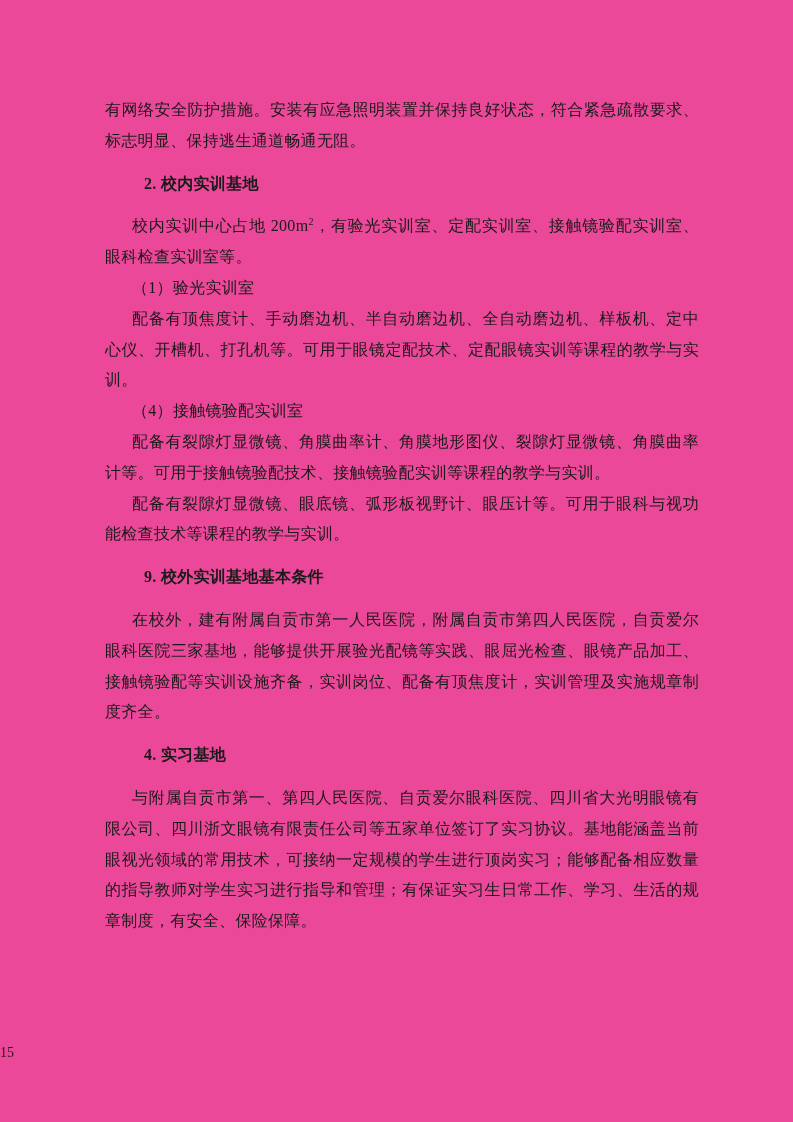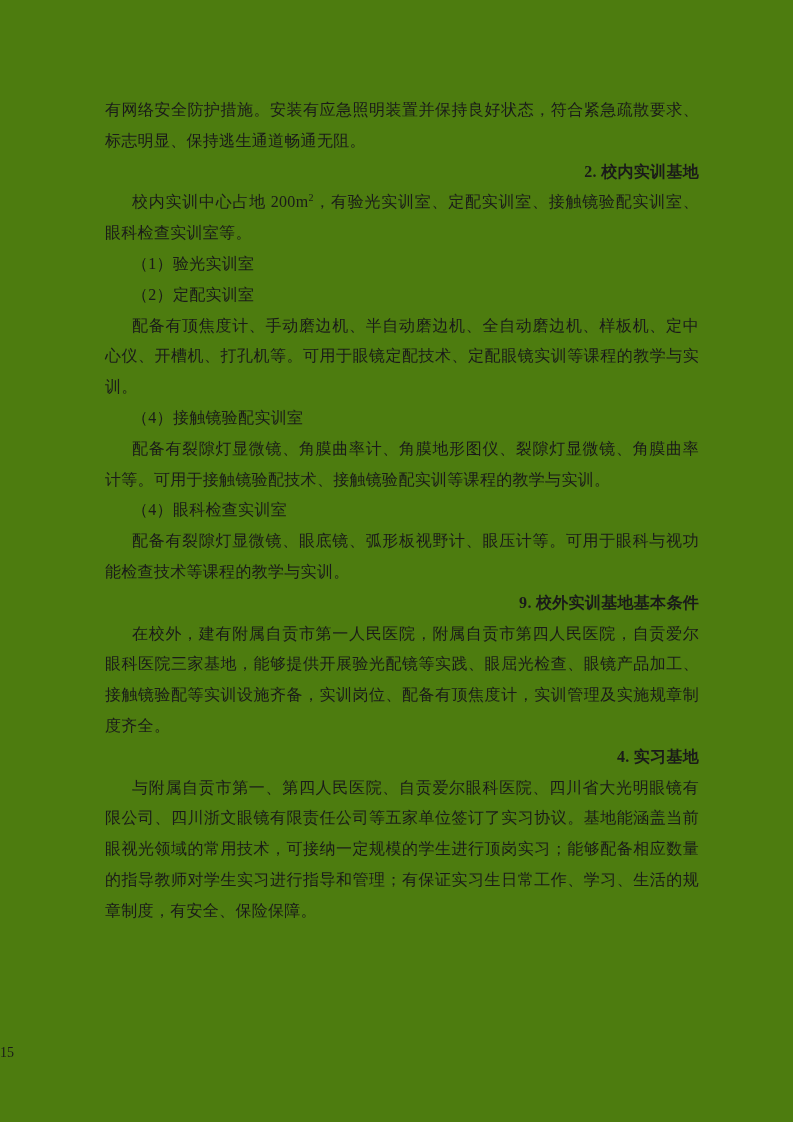--- a/index.html
+++ b/index.html
@@ -11,45 +11,45 @@
     width: 793px;
     height: 1122px;
     position: relative;
     overflow: hidden;
     font-family: "Liberation Serif", "DejaVu Serif", serif;
     color: #1a1a1a;
   }
   .doc-page {
     position: absolute;
     inset: 0;
-    background: #4d7c0f;
+    background: #ec4899;
   }
   .doc-content {
     position: absolute;
     left: 105px;
     top: 95px;
     width: 594px;
     font-size: 16px;
     line-height: 30.8px;
     text-align: justify;
     text-justify: inter-character;
     letter-spacing: 0.3px;
   }
   .para {
     margin: 0;
     text-indent: 27px;
   }
   .para.no-indent {
     text-indent: 0;
   }
   .heading {
-    margin: 0;
+    margin: 12px;
     text-indent: 27px;
     font-weight: bold;
-    text-align: right;
+    text-align: left;
   }
   sup {
     font-size: 10px;
     line-height: 0;
     vertical-align: super;
   }
   .page-footer {
     position: absolute;
     top: 1044px;
     left: 0;
@@ -67,29 +67,27 @@
 
     <p class="para no-indent">有网络安全防护措施。安装有应急照明装置并保持良好状态，符合紧急疏散要求、标志明显、保持逃生通道畅通无阻。</p>
 
     <p class="heading">2. 校内实训基地</p>
 
     <p class="para"><span>校内实训中心占地 200m</span><sup>2</sup><span>，有验光实训室、定配实训室、接触镜验配实训室、眼科检查实训室等。</span></p>
 
     <p class="para">（1）验光实训室</p>
 
 
-    <p class="para">（2）定配实训室</p>
 
     <p class="para">配备有顶焦度计、手动磨边机、半自动磨边机、全自动磨边机、样板机、定中心仪、开槽机、打孔机等。可用于眼镜定配技术、定配眼镜实训等课程的教学与实训。</p>
 
     <p class="para">（4）接触镜验配实训室</p>
 
     <p class="para">配备有裂隙灯显微镜、角膜曲率计、角膜地形图仪、裂隙灯显微镜、角膜曲率计等。可用于接触镜验配技术、接触镜验配实训等课程的教学与实训。</p>
 
-    <p class="para">（4）眼科检查实训室</p>
 
     <p class="para">配备有裂隙灯显微镜、眼底镜、弧形板视野计、眼压计等。可用于眼科与视功能检查技术等课程的教学与实训。</p>
 
     <p class="heading">9. 校外实训基地基本条件</p>
 
     <p class="para">在校外，建有附属自贡市第一人民医院，附属自贡市第四人民医院，自贡爱尔眼科医院三家基地，能够提供开展验光配镜等实践、眼屈光检查、眼镜产品加工、接触镜验配等实训设施齐备，实训岗位、配备有顶焦度计，实训管理及实施规章制度齐全。</p>
 
     <p class="heading">4. 实习基地</p>
 
     <p class="para">与附属自贡市第一、第四人民医院、自贡爱尔眼科医院、四川省大光明眼镜有限公司、四川浙文眼镜有限责任公司等五家单位签订了实习协议。基地能涵盖当前眼视光领域的常用技术，可接纳一定规模的学生进行顶岗实习；能够配备相应数量的指导教师对学生实习进行指导和管理；有保证实习生日常工作、学习、生活的规章制度，有安全、保险保障。</p>

